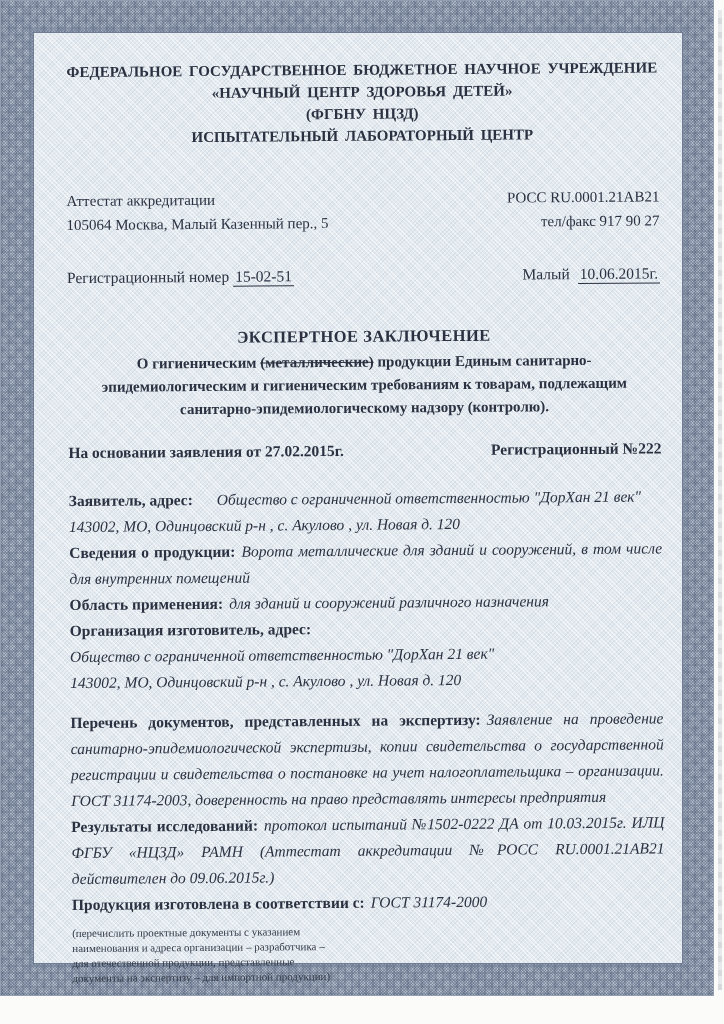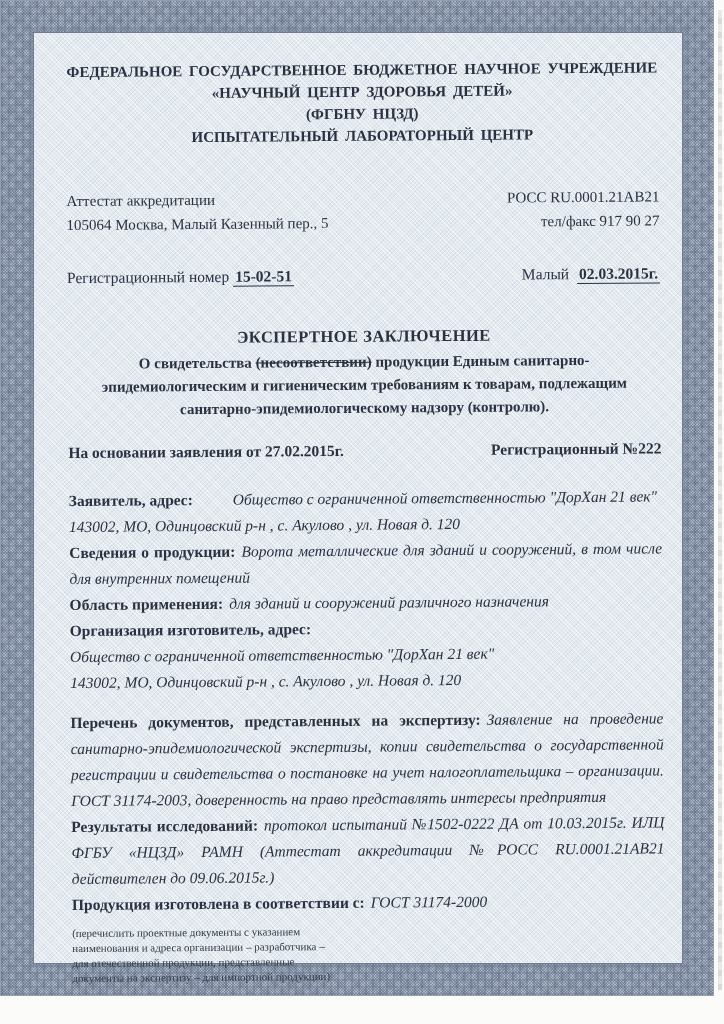--- a/index.html
+++ b/index.html
@@ -48,35 +48,35 @@
     transform-origin:40px 500px;
   }
 
   .org { text-align:center; font-weight:bold; font-size:15px; line-height:22px; word-spacing:3px; margin-top:2px; }
 
   .row { display:flex; justify-content:space-between; }
   .accred { margin-top:40px; font-size:15px; line-height:24px; }
   .accred-right { text-align:right; }
 
   .reg { margin-top:32px; font-size:15.5px; }
-  .u { border-bottom:1.5px solid #2b3140; padding:4px 2px 1px 2px;font-weight:bold; }
+  .u { border-bottom:1.5px solid #2b3140; padding:4px 2px 1px 2px; }
   .reg-left .u { margin-left:4px; }
   .reg-right .u { margin-left:8px; }
 
   .title-block { margin-top:40px; text-align:center; font-weight:bold; line-height:23px; font-size:15px; }
   .doc-title { font-size:16.5px; letter-spacing:.5px; margin-bottom:3px; }
   .struck { text-decoration:line-through; }
 
   .basis { margin-top:22px; font-weight:bold; font-size:15.5px; }
 
   .field { margin:0; font-size:15.5px; line-height:26px; text-align:justify; }
   .field.first { margin-top:26px; }
   .field.docs { margin-top:14px; }
   .lbl { font-weight:bold; margin-right:6px; }
-  .lbl.gap { margin-right:40px; }
+  .lbl.gap { margin-right:24px; }
   .val { font-style:italic; }
 
   .footnote { margin-top:8px; font-size:11px; line-height:15px; color:#343b48; }
 
   .edge-artifact {
     position:absolute; right:2px; top:10px; width:4px; height:980px;
     background:repeating-linear-gradient(0deg,#b9bec6 0 6px, #d7dade 6px 14px);
     opacity:.55;
   }
 </style>
@@ -104,27 +104,27 @@
             <div>РОСС RU.0001.21АВ21</div>
             <div>тел/факс 917 90 27</div>
           </div>
         </div>
 
         <div class="row reg">
           <div class="reg-left">
             <span>Регистрационный номер</span><span class="u">15-02-51</span>
           </div>
           <div class="reg-right">
-            <span>Малый</span><span class="u">02.03.2015г.</span>
+            <span>Малый</span><span class="u">10.06.2015г.</span>
           </div>
         </div>
 
         <section class="title-block">
           <div class="doc-title">ЭКСПЕРТНОЕ ЗАКЛЮЧЕНИЕ</div>
-          <div><span>О свидетельства </span><span class="struck">(несоответствии)</span><span> продукции Единым санитарно-</span></div>
+          <div><span>О гигиеническим </span><span class="struck">(металлические)</span><span> продукции Единым санитарно-</span></div>
           <div>эпидемиологическим и гигиеническим требованиям к товарам, подлежащим</div>
           <div>санитарно-эпидемиологическому надзору (контролю).</div>
         </section>
 
         <div class="row basis">
           <div>На основании заявления от 27.02.2015г.</div>
           <div>Регистрационный №222</div>
         </div>
 
         <p class="field first"><span class="lbl gap">Заявитель, адрес:</span><span class="val">Общество с ограниченной ответственностью "ДорХан 21 век"</span></p>

